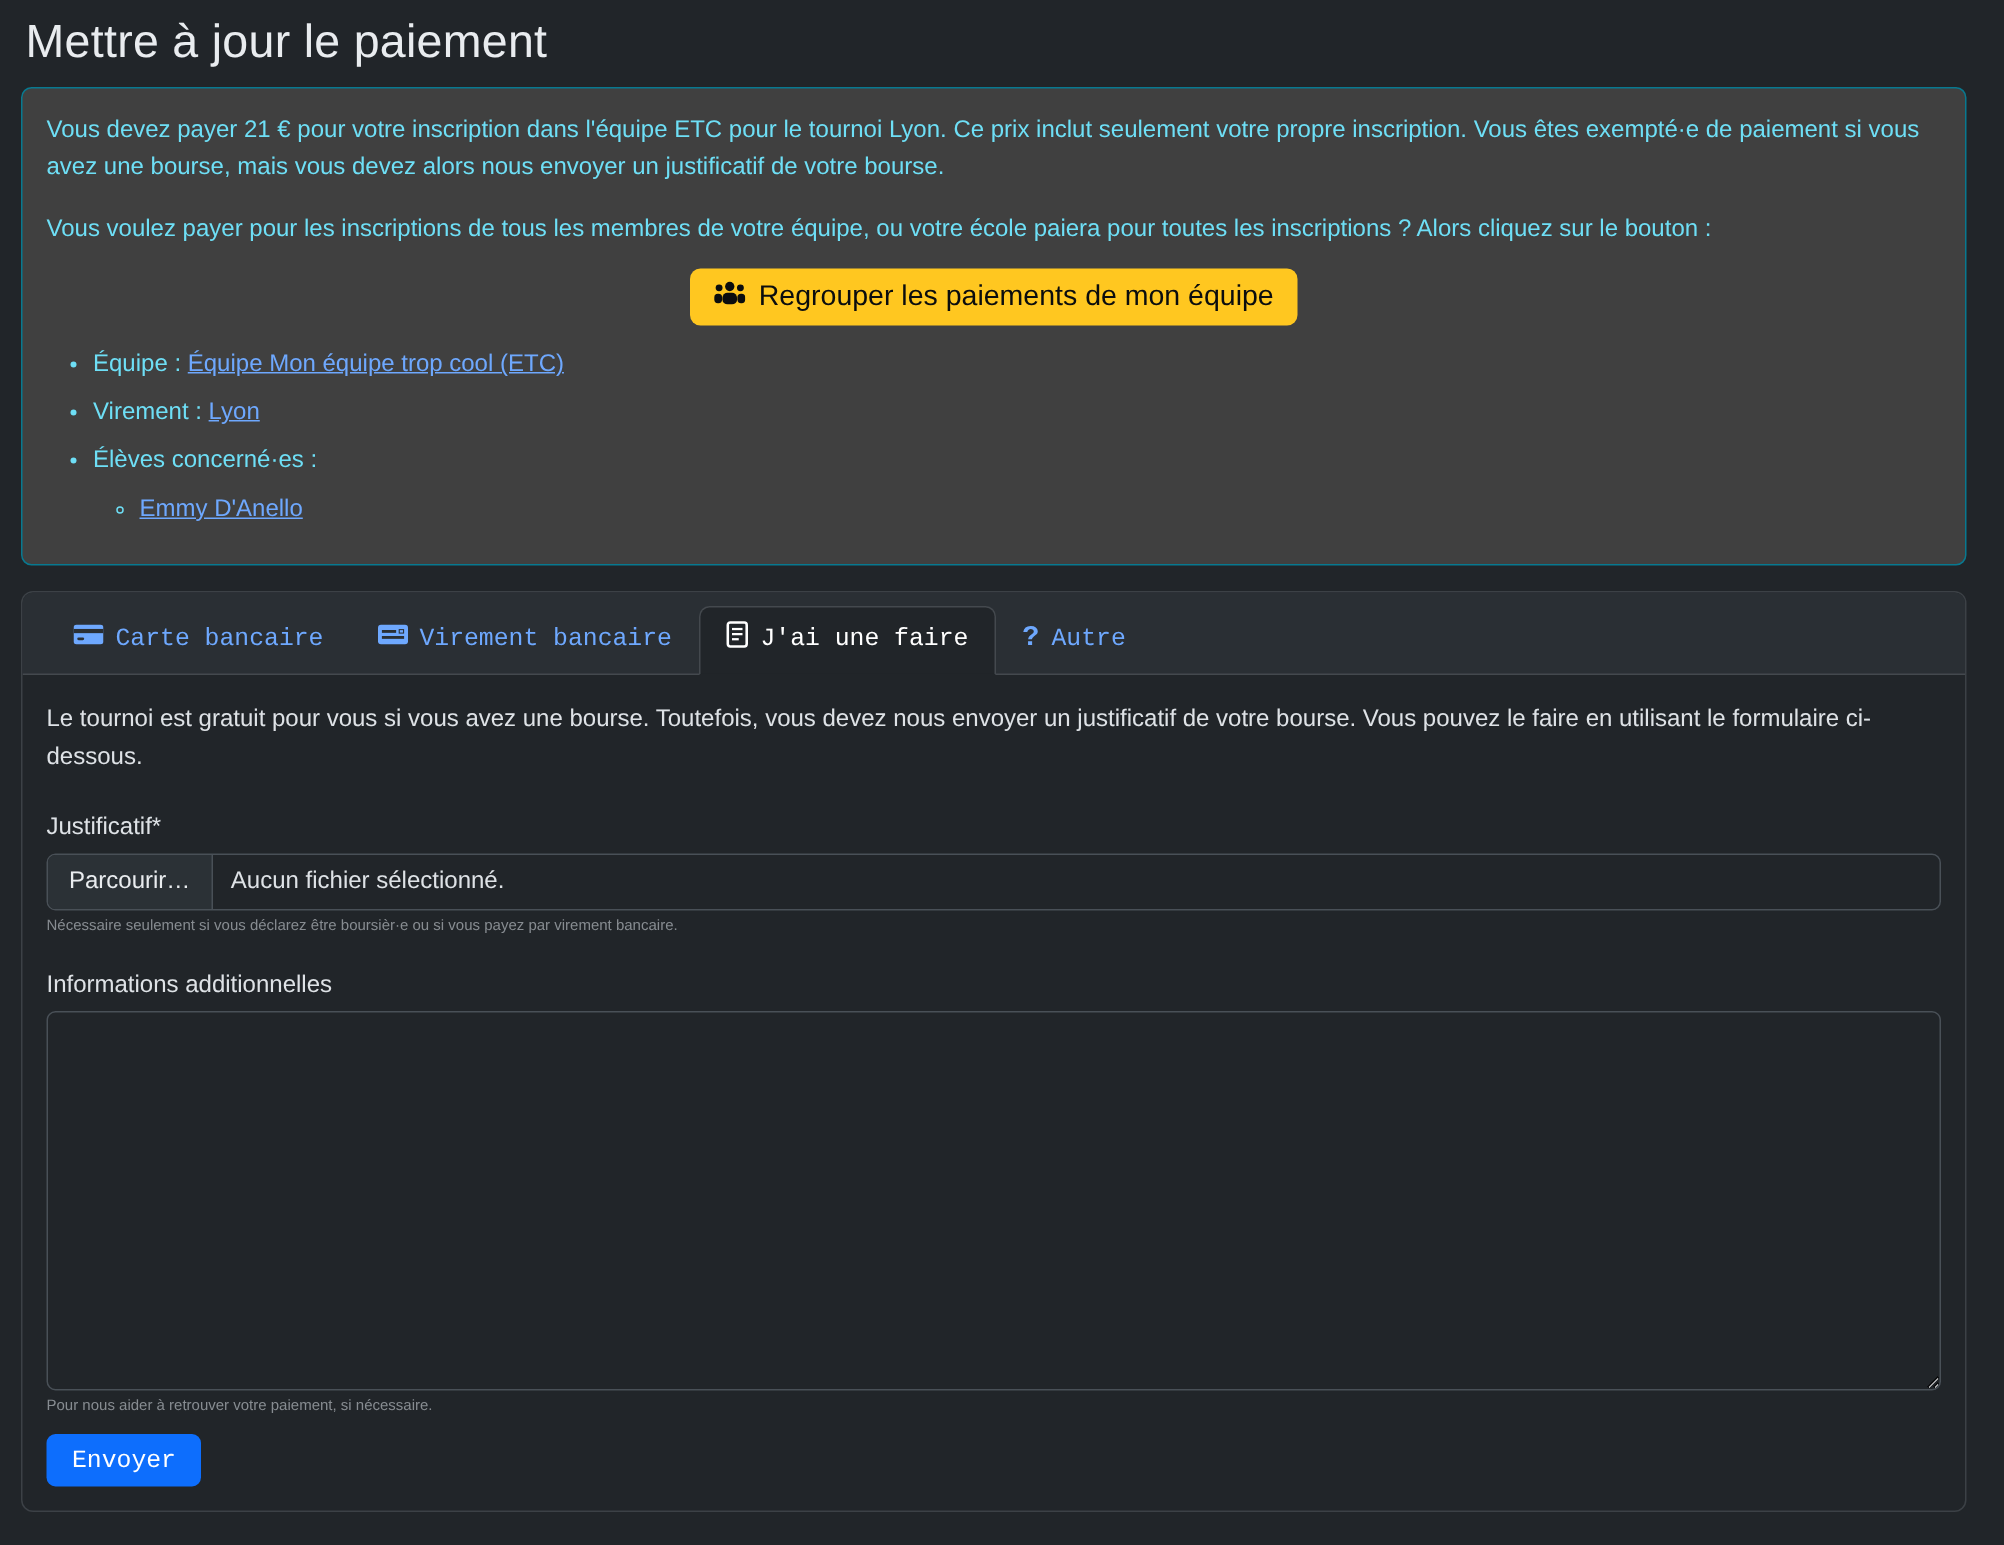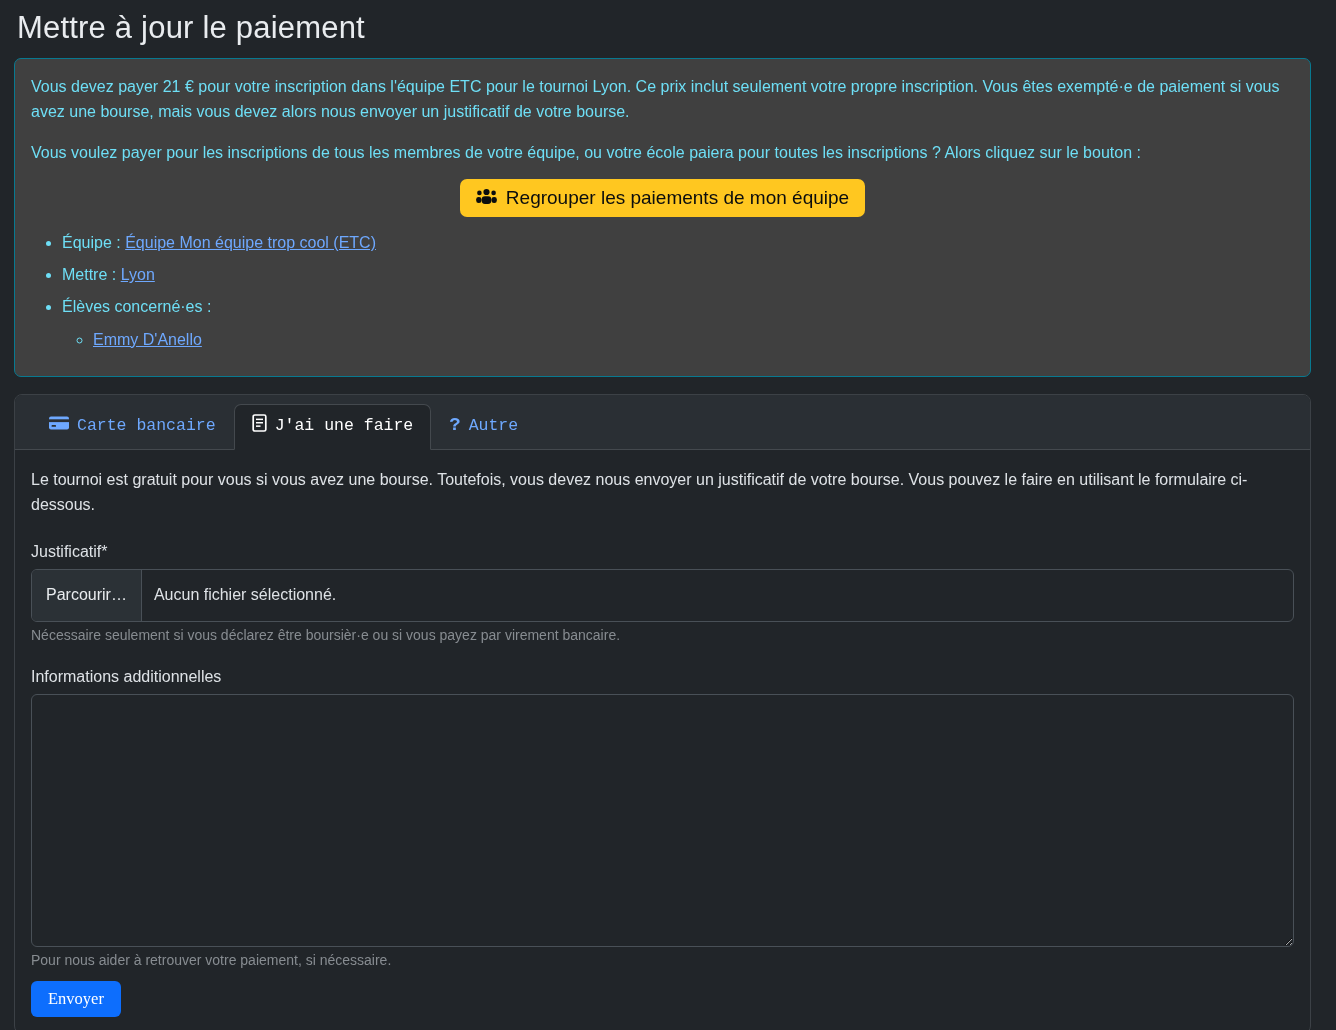--- a/index.html
+++ b/index.html
@@ -85,38 +85,38 @@
   }
   .tab .q-icon { font-weight: 700; font-size: 19px; line-height: 1; }
 
   .card-body { padding: 17px 16px 16px; }
   .intro { margin: 0; line-height: 1.6; color: #dee2e6; }
 
   .form-label { display: block; margin: 25px 0 8px; color: #dee2e6; }
 
   .file-input {
     display: flex; align-items: stretch;
-    width: 100%; height: 53px;
+    width: 100%; height: 38px;
     border: 1px solid #495057;
     border-radius: 6px;
     background: #212529;
     overflow: hidden;
     cursor: pointer;
   }
   .file-btn {
     display: flex; align-items: center;
     background: #2b3136;
     color: #e9ecef;
     padding: 0 14px;
     border-right: 1px solid #495057;
     white-space: nowrap;
   }
   .file-status { display: flex; align-items: center; padding: 0 12px; color: #dee2e6; }
 
-  .form-help { margin-top: 5px; font-size: 14px; color: #878c91; }
+  .form-help { margin-top: 5px; font-size: 10px; color: #878c91; }
 
   textarea.form-textarea {
     display: block;
     width: 100%; height: 253px;
     margin-top: 2px;
     background: transparent;
     color: #dee2e6;
     border: 1px solid #495057;
     border-radius: 6px;
     resize: vertical;
@@ -125,21 +125,21 @@
     padding: 8px 12px;
     outline: none;
   }
 
   .btn-primary {
     margin-top: 13px;
     background: #0d6efd; color: #ffffff;
     border: none; border-radius: 6px;
     padding: 8px 17px;
     font-size: 16.5px;
-    font-family: Liberation Serif, serif;
+    font-family: Liberation Mono, monospace;
     cursor: pointer;
   }
 
   .icon { flex: 0 0 auto; display: inline-block; }
 </style>
 </head>
 <body>
 
 <div class="wrap">
 
@@ -164,21 +164,21 @@
         <span>Regrouper les paiements de mon équipe</span>
       </button>
     </div>
 
     <ul>
       <li>
         <span>Équipe :</span>
         <a href="#">Équipe Mon équipe trop cool (ETC)</a>
       </li>
       <li>
-        <span>Mettre :</span>
+        <span>Virement :</span>
         <a href="#">Lyon</a>
       </li>
       <li>
         <span>Élèves concerné·es :</span>
         <ul>
           <li>
             <a href="#">Emmy D'Anello</a>
           </li>
         </ul>
       </li>
@@ -192,20 +192,32 @@
         <span class="icon">
           <svg width="20" height="16" viewBox="0 0 20 16" aria-hidden="true">
             <rect x="0" y="1.5" width="20" height="13" rx="2" fill="#6ea8fe"></rect>
             <rect x="0" y="4.3" width="20" height="2.8" fill="#2a2f34"></rect>
             <rect x="2.5" y="10" width="4.6" height="1.8" rx="0.9" fill="#2a2f34"></rect>
           </svg>
         </span>
         <span>Carte bancaire</span>
       </div>
 
+      <div class="tab">
+        <span class="icon">
+          <svg width="20" height="16" viewBox="0 0 20 16" aria-hidden="true">
+            <rect x="0" y="1.5" width="20" height="13" rx="2" fill="#6ea8fe"></rect>
+            <rect x="2.6" y="5" width="9.5" height="1.9" fill="#2a2f34"></rect>
+            <rect x="2.6" y="9" width="14.8" height="1.9" fill="#2a2f34"></rect>
+            <rect x="13.8" y="4.4" width="3.6" height="3" fill="#2a2f34"></rect>
+            <rect x="14.5" y="5.1" width="2.2" height="1.6" fill="#6ea8fe"></rect>
+          </svg>
+        </span>
+        <span>Virement bancaire</span>
+      </div>
 
       <div class="tab active">
         <span class="icon">
           <svg width="15" height="18" viewBox="0 0 15 18" aria-hidden="true">
             <rect x="1.2" y="1" width="12.6" height="16" rx="1.6" fill="none" stroke="#ffffff" stroke-width="1.7"></rect>
             <rect x="4" y="4.6" width="7" height="1.5" fill="#ffffff"></rect>
             <rect x="4" y="8" width="7" height="1.5" fill="#ffffff"></rect>
             <rect x="4" y="11.4" width="4.5" height="1.5" fill="#ffffff"></rect>
           </svg>
         </span>

